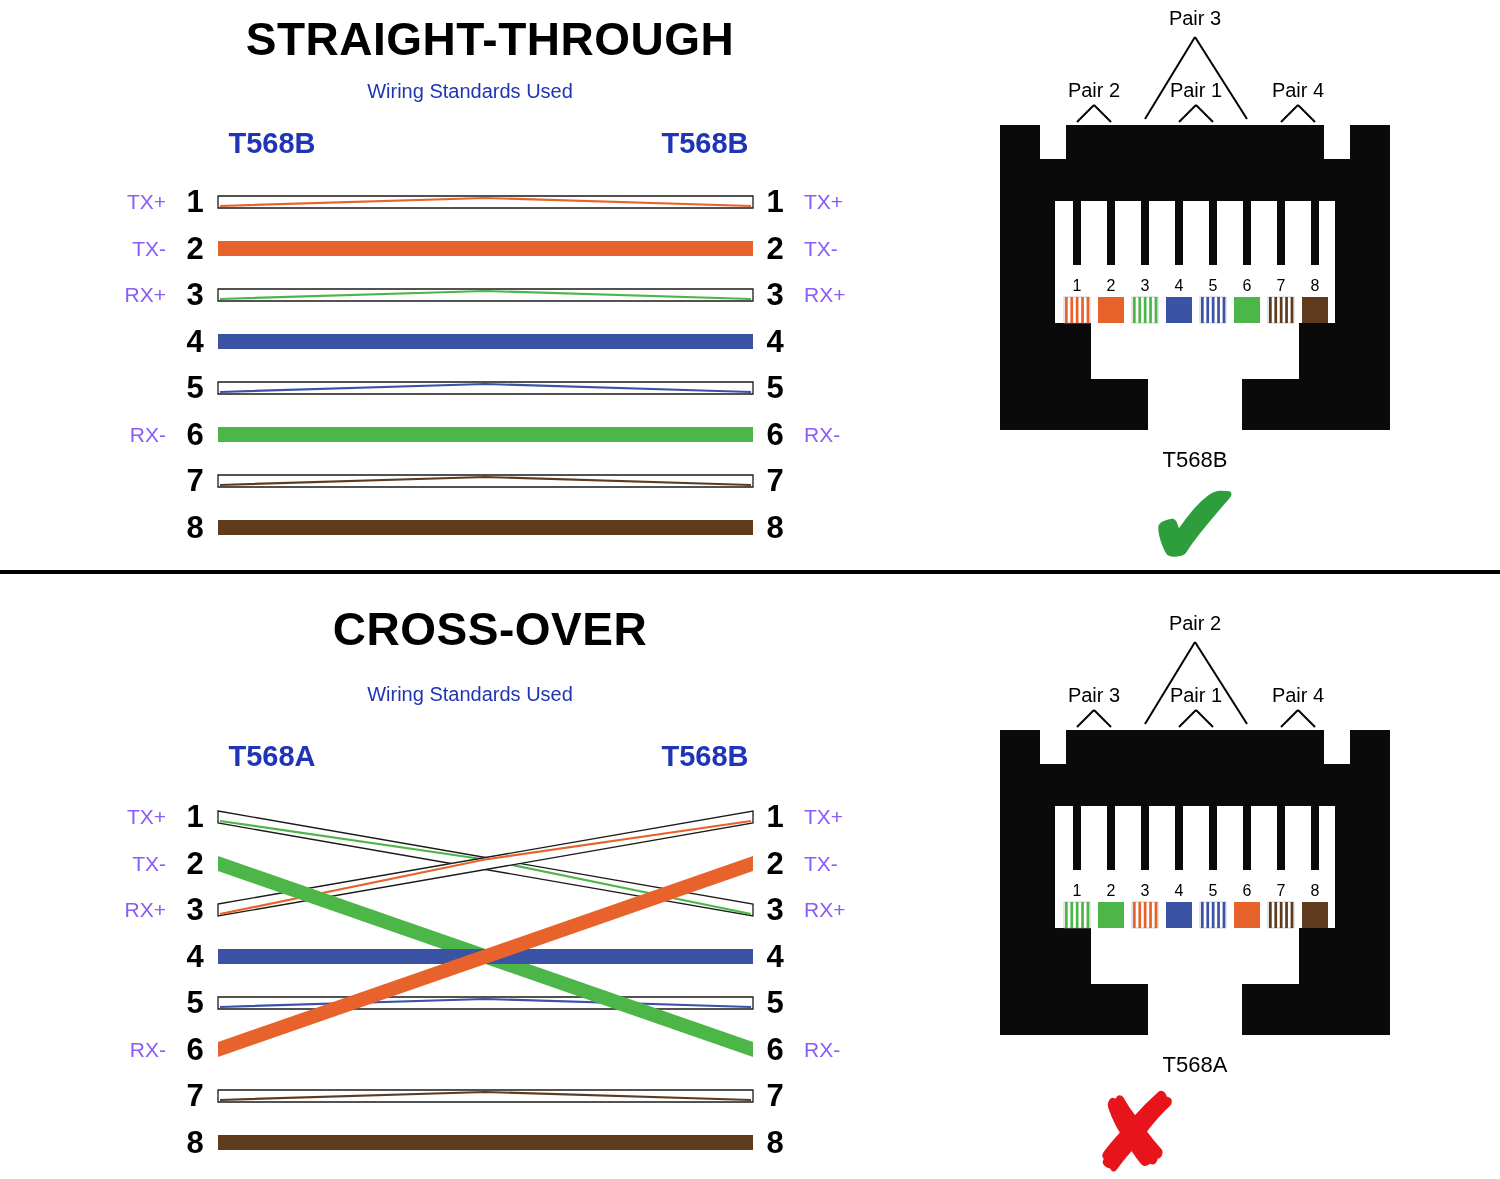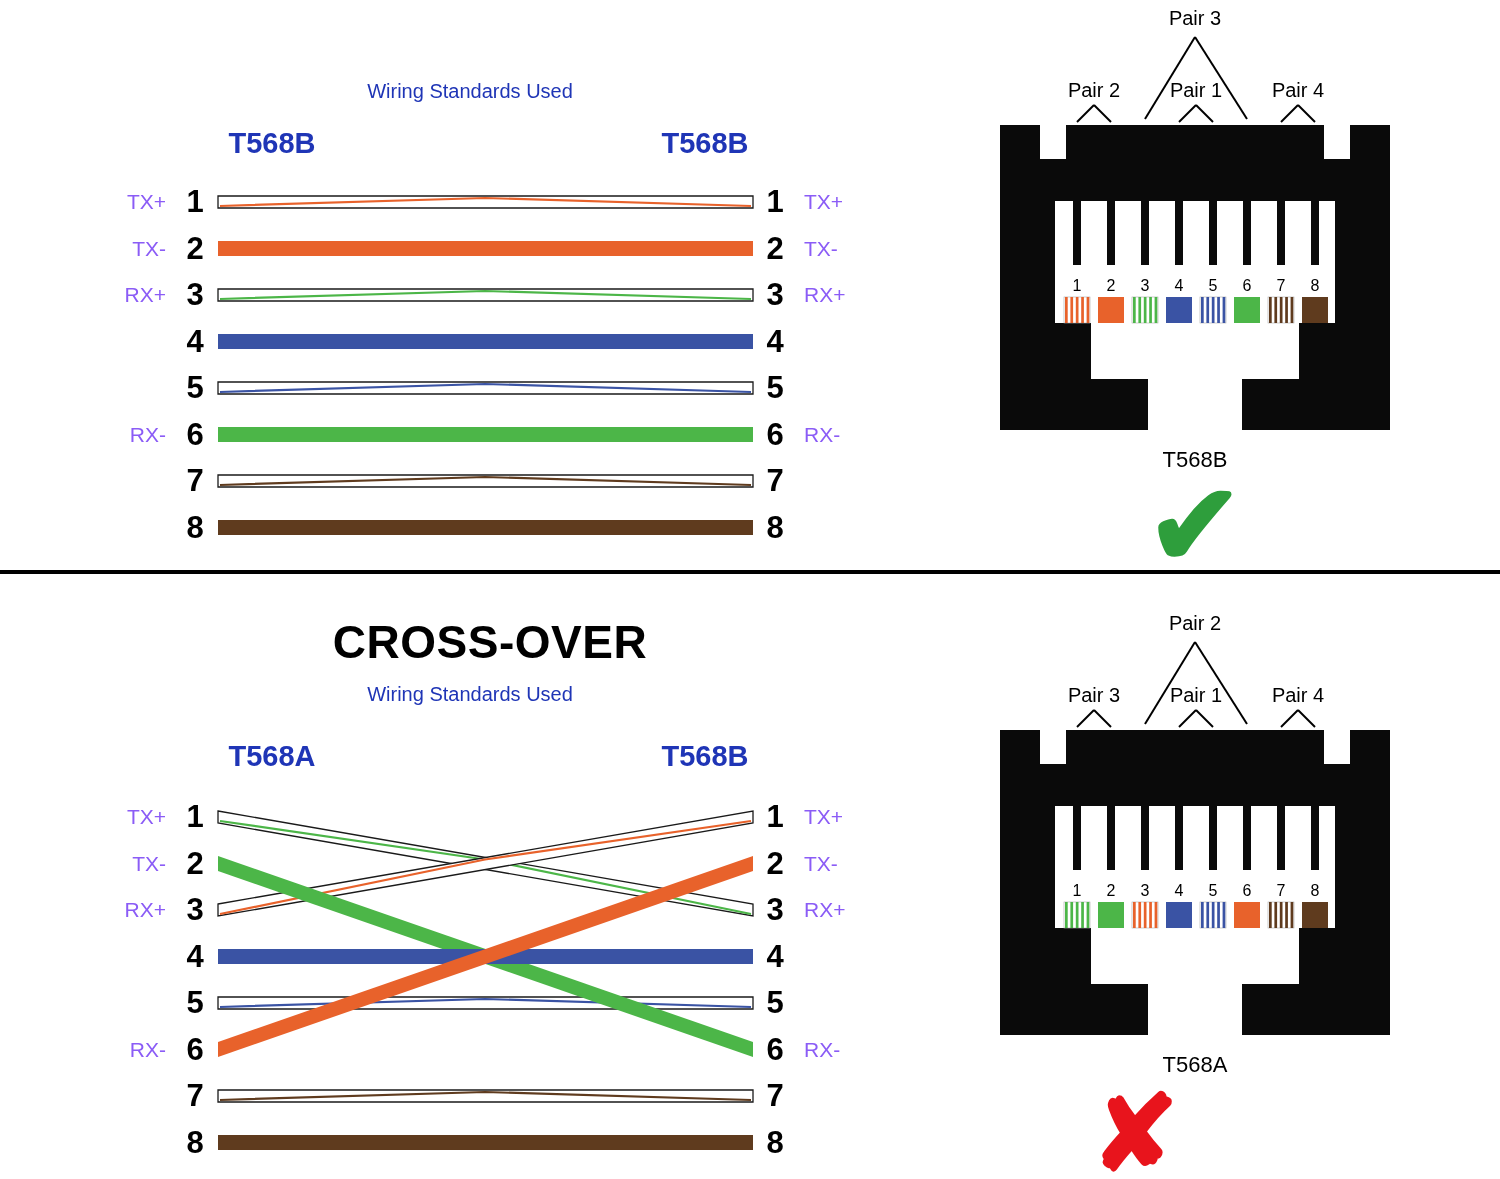--- a/index.html
+++ b/index.html
@@ -12,20 +12,21 @@
   .pin-num{font-size:31px;font-weight:bold;color:#000;height:42px;line-height:42px}
   .pin-func{font-size:21px;color:#8b5cf6;height:28px;line-height:28px}
   .divider{position:absolute;left:0;width:1500px;height:4px;background:#000}
   svg{position:absolute;overflow:visible}
   svg text{font-family:"Liberation Sans",sans-serif}
 </style>
 </head>
 <body>
 
 <div class="abs" style="inset:0" id="section-0">
+  <div class="abs title" style="left:140px;top:12px;width:700px">STRAIGHT-THROUGH</div>
   <div class="abs subtitle blue-text" style="left: 140px; top: 80px; width: 660px; color: rgb(31, 53, 182);">Wiring Standards Used</div>
   <div class="abs standard blue-text" style="left: 212px; top: 127px; width: 120px; color: rgb(31, 53, 182);">T568B</div>
   <div class="abs standard blue-text" style="left: 645px; top: 127px; width: 120px; color: rgb(31, 53, 182);">T568B</div>
   <div id="rows-0">
       <div class="abs pin-func" style="left: 92px; top: 188px; width: 74px; text-align: right;">TX+</div>
       <div class="abs pin-num" style="left: 176px; top: 181px; width: 38px; text-align: center;">1</div>
       <div class="abs pin-num" style="left: 756px; top: 181px; width: 38px; text-align: center;">1</div>
       <div class="abs pin-func" style="left: 804px; top: 188px; width: 74px; text-align: left;">TX+</div>
       <div class="abs pin-func" style="left: 92px; top: 234.5px; width: 74px; text-align: right;">TX-</div>
       <div class="abs pin-num" style="left: 176px; top: 227.5px; width: 38px; text-align: center;">2</div>
@@ -134,21 +135,21 @@
       <text x="330" y="286" text-anchor="middle" font-size="16" fill="#000">8</text>
       <rect x="317" y="292" width="26" height="26" fill="#5F3B1E"></rect>
       <text x="210" y="462" text-anchor="middle" font-size="22" fill="#000">T568B</text>
       <text x="210" y="560" text-anchor="middle" font-size="115" font-weight="bold" fill="#2E9E3C">✔</text>
     </svg>
 </div>
 
 <div class="divider" style="top:570px"></div>
 
 <div class="abs" style="inset:0" id="section-1">
-  <div class="abs title" style="left:140px;top:615px;width:700px">CROSS-OVER</div>
+  <div class="abs title" style="left:140px;top:602px;width:700px">CROSS-OVER</div>
   <div class="abs subtitle blue-text" style="left: 140px; top: 683px; width: 660px; color: rgb(31, 53, 182);">Wiring Standards Used</div>
   <div class="abs standard blue-text" style="left: 212px; top: 740px; width: 120px; color: rgb(31, 53, 182);">T568A</div>
   <div class="abs standard blue-text" style="left: 645px; top: 740px; width: 120px; color: rgb(31, 53, 182);">T568B</div>
   <div id="rows-1">
       <div class="abs pin-func" style="left: 92px; top: 803px; width: 74px; text-align: right;">TX+</div>
       <div class="abs pin-num" style="left: 176px; top: 796px; width: 38px; text-align: center;">1</div>
       <div class="abs pin-num" style="left: 756px; top: 796px; width: 38px; text-align: center;">1</div>
       <div class="abs pin-func" style="left: 804px; top: 803px; width: 74px; text-align: left;">TX+</div>
       <div class="abs pin-func" style="left: 92px; top: 849.5px; width: 74px; text-align: right;">TX-</div>
       <div class="abs pin-num" style="left: 176px; top: 842.5px; width: 38px; text-align: center;">2</div>

